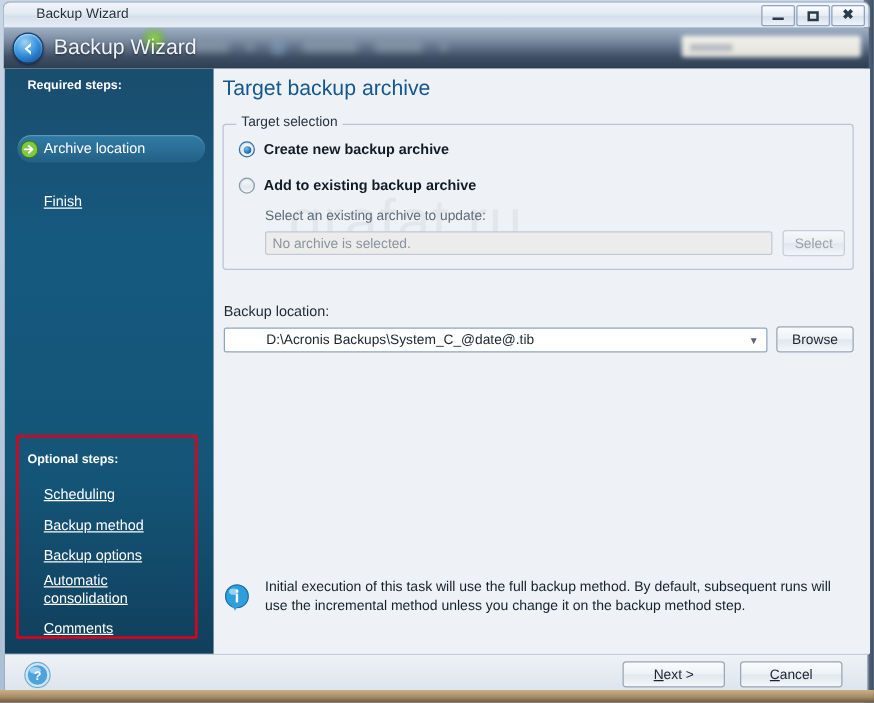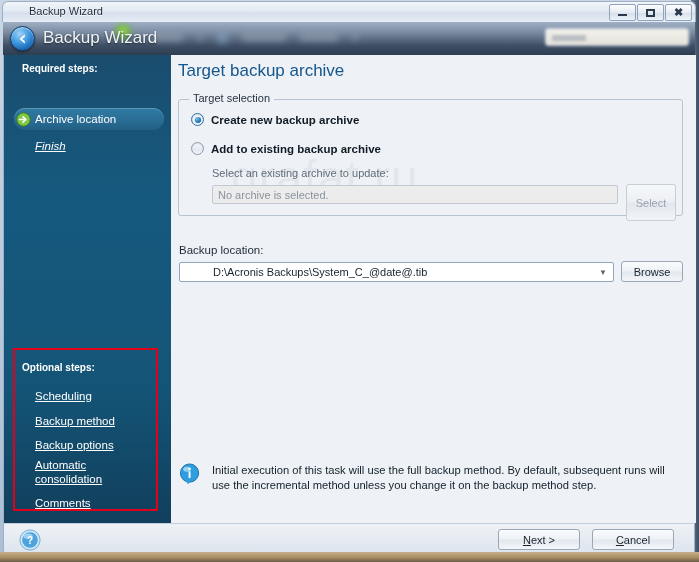--- a/index.html
+++ b/index.html
@@ -192,21 +192,21 @@
     position: absolute; left: 33px; font-size: 11px; color: #5f6b78; white-space: nowrap;
   }
 
   .textbox {
     position: absolute; height: 19px;
     background: #ececec; border: 1px solid #c2c9d2; border-radius: 2px;
     display: flex; align-items: center; padding: 0 5px;
     font-size: 11px; color: #8a939d;
   }
   .flatbtn {
-    position: absolute; height: 37px;
+    position: absolute; height: 21px;
     background: linear-gradient(180deg,#f6f8fa,#eceff3 48%,#e2e7ed 52%,#f2f5f8);
     border: 1px solid #c6ced8; border-radius: 3px;
     display: flex; align-items: center; justify-content: center;
     font-size: 11px; color: #9aa3ad;
   }
   .btn {
     position: absolute; height: 21px;
     background: linear-gradient(180deg,#fafcfd,#eef2f6 48%,#e1e7ee 52%,#f4f7fa);
     border: 1px solid #9aa7b6; border-radius: 3px;
     display: flex; align-items: center; justify-content: center;
@@ -231,21 +231,21 @@
   #watermark {
     position: absolute; left: 60px; top: 95px;
     font-size: 48px; color: rgba(0,0,0,.045);
     font-family: "Liberation Sans", sans-serif;
     letter-spacing: 1px; white-space: nowrap; pointer-events: none;
   }
 
   
   #infonote {
     position: absolute; left: 8px; top: 408px; width: 505px;
-    display: flex; align-items: flex-start;
+    display: flex; align-items: center;
   }
   .info-icon {
     width: 23px; height: 23px; flex: 0 0 23px; margin-right: 10px;
   }
   .info-text { font-size: 11.2px; color: #14202b; line-height: 15px; }
 
   
   #footer {
     position: absolute; left: 3px; top: 523px; width: 692px; height: 33px;
     background: linear-gradient(180deg,#eef2f6,#e3e9f0 60%,#dbe3ec);
@@ -309,21 +309,21 @@
       <div class="side-item current" style="top:53px;">
         <span class="ico">
           <svg width="15" height="15" viewBox="0 0 16 16">
             <circle cx="8" cy="8" r="7.2" fill="#7ec943" stroke="#3d7a1c" stroke-width="1"></circle>
             <path d="M4 8 L9.5 8 M7.5 5.2 L10.6 8 L7.5 10.8" stroke="#ffffff" stroke-width="1.7" fill="none" stroke-linecap="round" stroke-linejoin="round"></path>
           </svg>
         </span>
         <span class="lbl">Archive location</span>
       </div>
 
-      <div class="side-item link sub-item" style="top:80px;font-style:italic;">
+      <div class="side-item link sub-item" style="top:96px;">
         <span class="lbl">Finish</span>
       </div>
 
       <div class="side-heading" id="opt-heading">Optional steps:</div>
 
       <div class="side-item link sub-item" style="top:330px;">
         <span class="lbl">Scheduling</span>
       </div>
       <div class="side-item link sub-item" style="top:355px;">
         <span class="lbl">Backup method</span>

